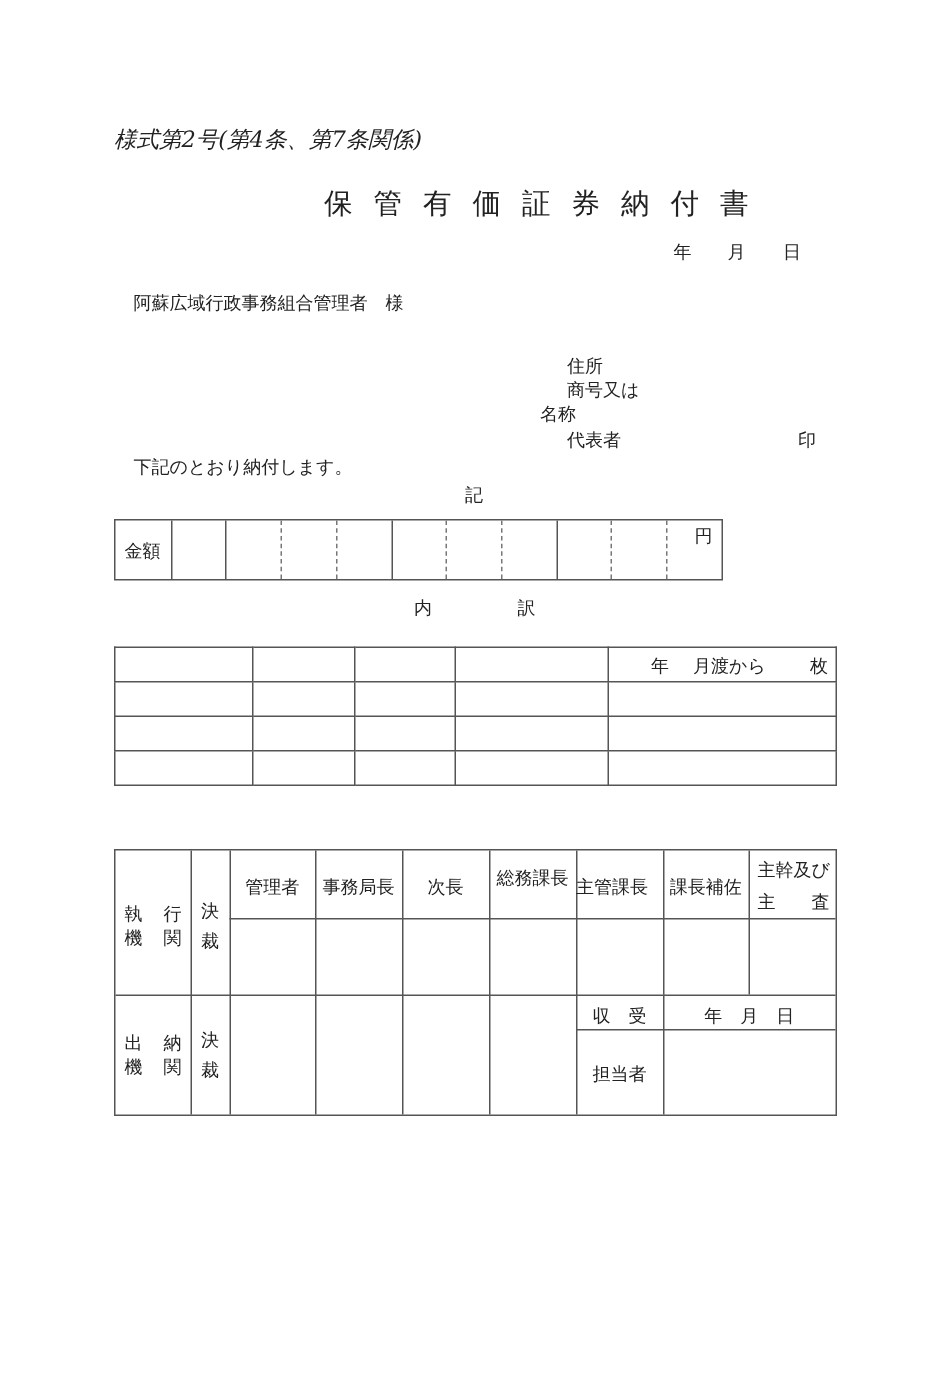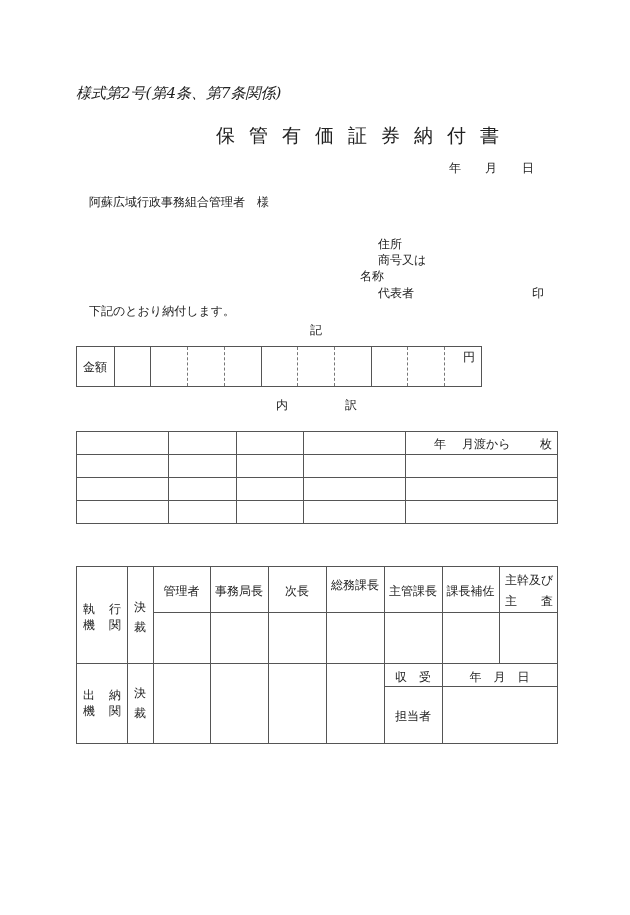--- a/index.html
+++ b/index.html
@@ -117,21 +117,21 @@
   <div class="abs" style="left:32px;top:34px;">行</div>
   <div class="abs" style="left:6px;top:50px;">機</div>
   <div class="abs" style="left:32px;top:50px;">関</div>
   <div class="abs" style="left:57px;top:32px;">決</div>
   <div class="abs" style="left:57px;top:52px;">裁</div>
 
   <div class="abs" style="left:76px;top:16px;width:57px;text-align:center;">管理者</div>
   <div class="abs" style="left:133px;top:16px;width:58px;text-align:center;">事務局長</div>
   <div class="abs" style="left:191px;top:16px;width:58px;text-align:center;">次長</div>
   <div class="abs" style="left:249px;top:10px;width:58px;text-align:center;">総務課長</div>
-  <div class="abs" style="left:307px;top:16px;width:58px;text-align:center;">主管課長</div>
+  <div class="abs" style="left:307px;top:16px;width:58px;">主管課長</div>
   <div class="abs" style="left:365px;top:16px;width:57px;text-align:center;">課長補佐</div>
   <div class="abs" style="left:428px;top:5px;">主幹及び</div>
   <div class="abs" style="left:428px;top:26px;">主</div>
   <div class="abs" style="left:464px;top:26px;">査</div>
 
   <div class="abs" style="left:6px;top:120px;">出</div>
   <div class="abs" style="left:32px;top:120px;">納</div>
   <div class="abs" style="left:6px;top:136px;">機</div>
   <div class="abs" style="left:32px;top:136px;">関</div>
   <div class="abs" style="left:57px;top:118px;">決</div>

